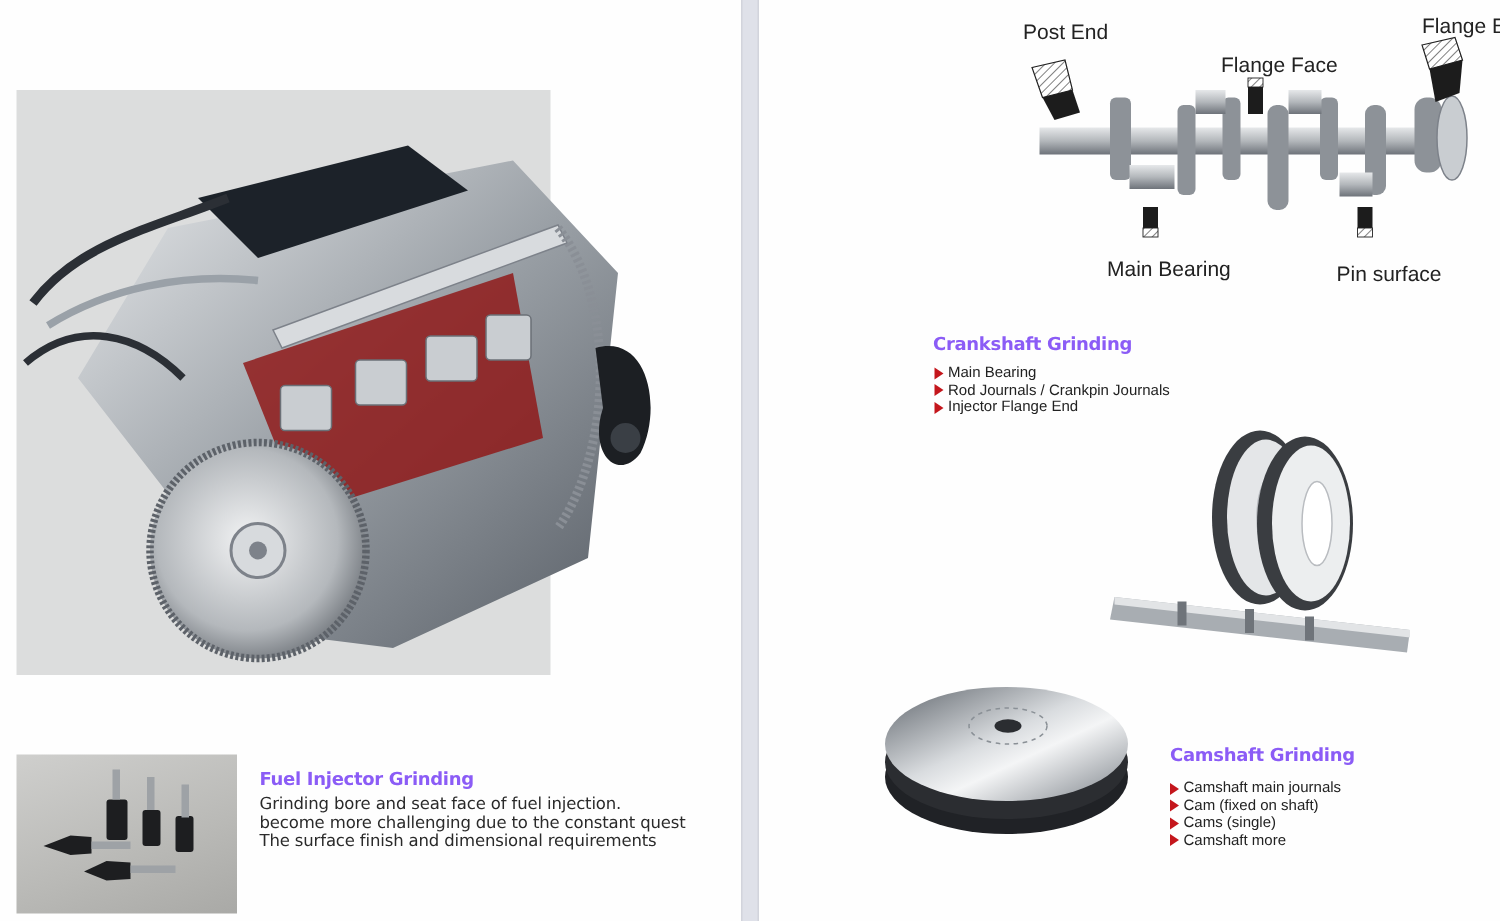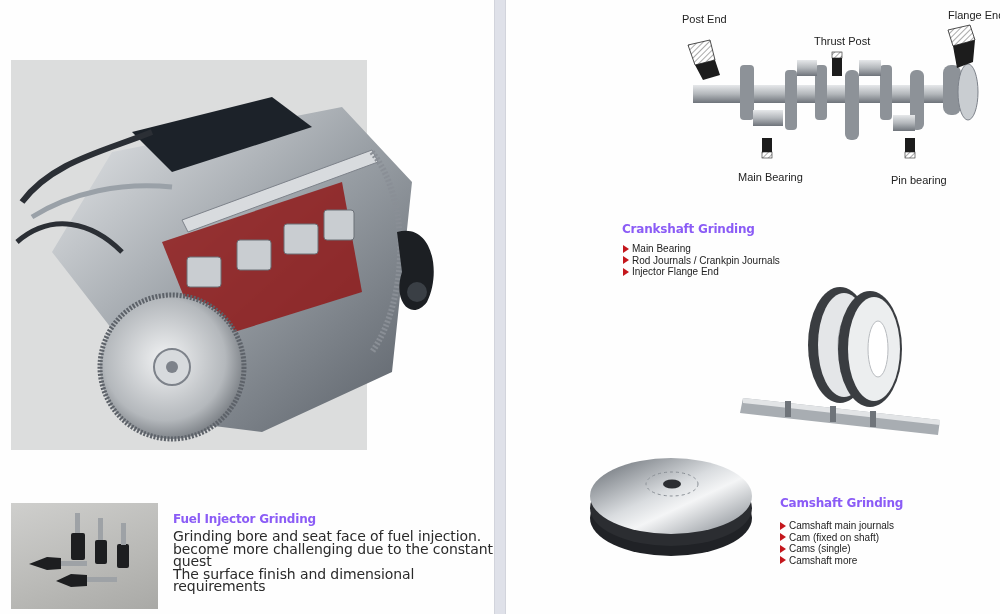--- a/index.html
+++ b/index.html
@@ -14,29 +14,29 @@
 
   
   .engine-bg { position: absolute; left: 11px; top: 60px; width: 356px; height: 390px; background: #dcdddd; }
   .engine { position: absolute; left: 12px; top: 92px; width: 428px; height: 372px; }
 
   
   .injector-photo { position: absolute; left: 11px; top: 503px; width: 147px; height: 106px;
                     background: linear-gradient(160deg, #cfcfcd 0%, #b9b9b6 60%, #a9a9a6 100%); overflow: hidden; }
 
   .heading { position: absolute; color: #8b5cf6; font-weight: bold; font-family: "DejaVu Sans", sans-serif; font-size: 12px; letter-spacing: -0.2px; }
-  .para { position: absolute; color: #2a2a2a; font-size: 14px; line-height: 12.5px; letter-spacing: -0.1px; }
+  .para { position: absolute; color: #2a2a2a; font-size: 11px; line-height: 12.5px; letter-spacing: -0.1px; }
   .para span { display: block; }
 
   .bullets { position: absolute; list-style: none; font-family: "Liberation Sans", sans-serif; font-size: 10px; line-height: 11.5px; color: #222; }
   .bullets li { display: flex; align-items: center; }
   .bullets .arrow { width: 0; height: 0; border-top: 4px solid transparent; border-bottom: 4px solid transparent;
                     border-left: 6px solid #c4161c; margin-right: 3px; flex: none; }
 
-  .label { position: absolute; font-family: "Liberation Sans", sans-serif; font-size: 11px; color: #222; white-space: nowrap; }
+  .label { position: absolute; font-family: "Liberation Sans", sans-serif; font-size: 14px; color: #222; white-space: nowrap; }
 
   .crank { position: absolute; left: 685px; top: 20px; width: 300px; height: 150px; }
   .wheel-pair { position: absolute; left: 740px; top: 285px; width: 205px; height: 160px; }
   .disk { position: absolute; left: 588px; top: 440px; width: 166px; height: 118px; }
 </style>
 </head>
 <body>
 
 <div class="page page-left">
   <div class="engine-bg"></div>
@@ -158,23 +158,23 @@
     <rect x="147" y="38" width="10" height="18" fill="#1c1c1c"></rect>
     <rect x="77" y="118" width="10" height="14" fill="#1c1c1c"></rect>
     <rect x="77" y="132" width="10" height="6" fill="url(#hatch)" stroke="#222" stroke-width="0.6"></rect>
     <rect x="220" y="118" width="10" height="14" fill="#1c1c1c"></rect>
     <rect x="220" y="132" width="10" height="6" fill="url(#hatch)" stroke="#222" stroke-width="0.6"></rect>
   </g>
 </svg>
 
 <div class="label" style="left:682px; top:13px;">Post End</div>
 <div class="label" style="left:948px; top:9px;text-align:right;">Flange End</div>
-<div class="label" style="left:814px; top:35px;">Thrust Post</div>
+<div class="label" style="left:814px; top:35px;">Flange Face</div>
 <div class="label" style="left:738px; top:171px;">Main Bearing</div>
-<div class="label" style="left:891px; top:174px;">Pin bearing</div>
+<div class="label" style="left:891px; top:174px;">Pin surface</div>
 
 <div class="heading" style="left:622px; top:222px;">Crankshaft Grinding</div>
 <ul class="bullets" style="left:623px; top:243px;">
   <li>
       <span class="arrow"></span>
       <span>Main Bearing</span>
     </li>
   <li>
       <span class="arrow"></span>
       <span>Rod Journals / Crankpin Journals</span>

